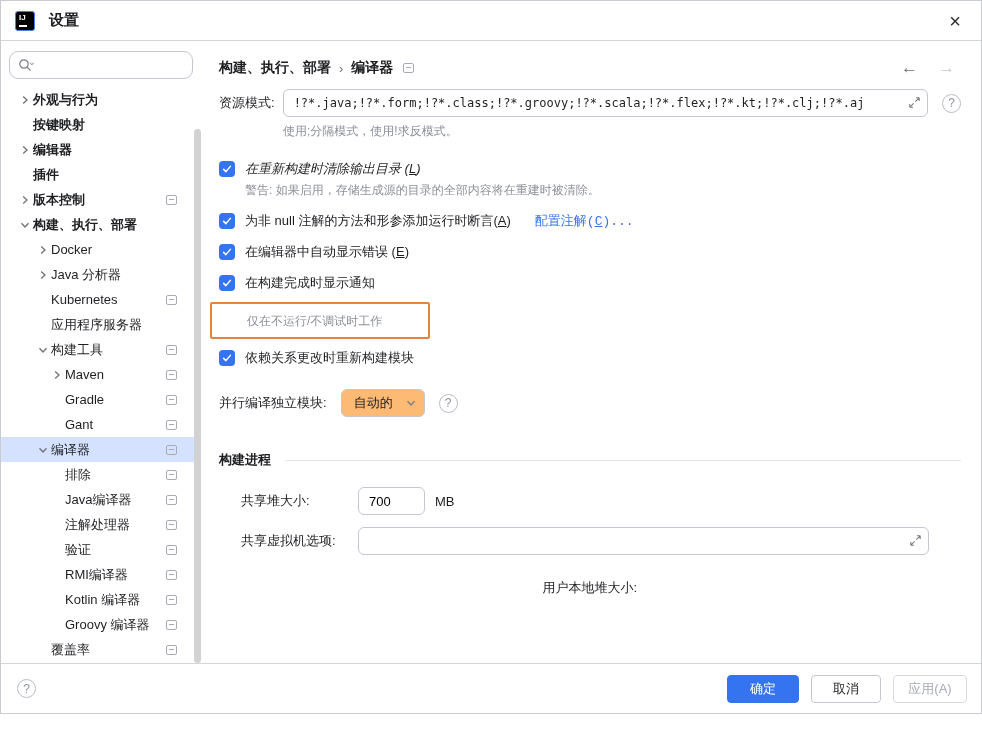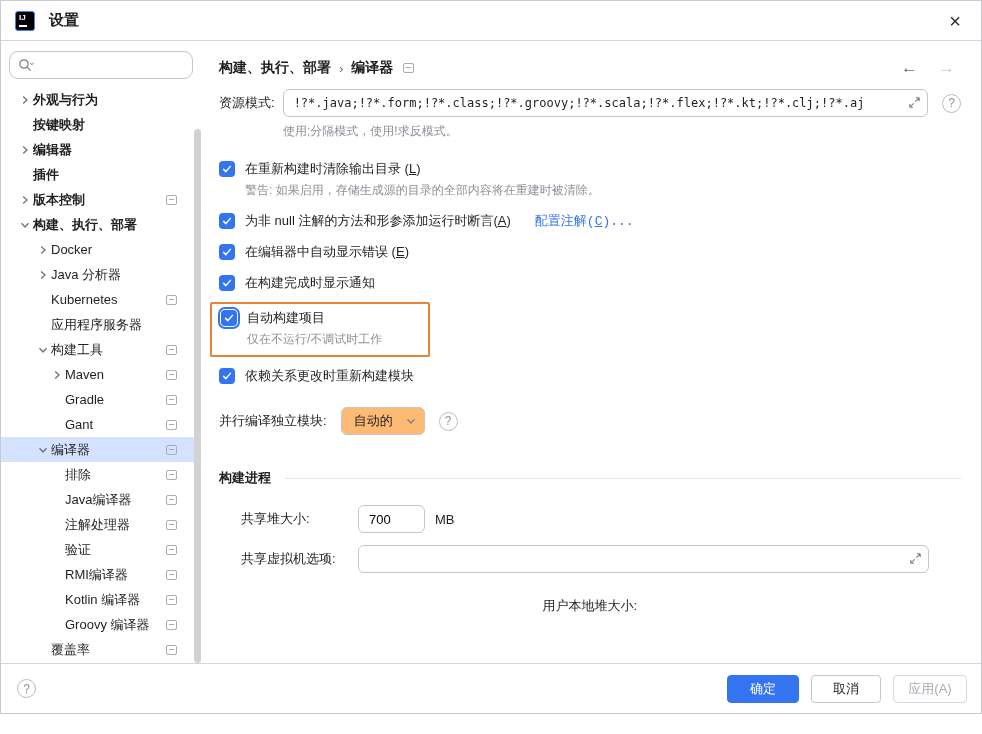--- a/index.html
+++ b/index.html
@@ -290,21 +290,21 @@
           <span class="expand-ic">
             <svg width="13" height="13" viewBox="0 0 13 13" fill="none" stroke="#7a7e87" stroke-width="1.1">
                 <path d="M7.3 5.7L11.2 1.8M11.2 1.8H8M11.2 1.8V5M5.7 7.3L1.8 11.2M1.8 11.2H5M1.8 11.2V8"></path>
               </svg>
           </span>
         </span>
         <span class="help-circ">?</span>
       </div>
       <div class="comment res-comment">使用;分隔模式，使用!求反模式。</div>
 
-      <div class="cb-row" style="margin-top:20px;">
+      <div class="cb-row" style="margin-top:20px;font-style:italic;">
         <span class="checkbox">
             <svg width="12" height="12" viewBox="0 0 16 16">
               <path d="M3.5 8.5l3 3 6-7" stroke="#fff" stroke-width="2" fill="none" stroke-linecap="round" stroke-linejoin="round"></path>
             </svg>
           </span>
         <span class="cb-label"><span>在重新构建时清除输出目录 (</span><span class="mn">L</span><span>)</span></span>
       </div>
       <div class="comment cb-comment">警告: 如果启用，存储生成源的目录的全部内容将在重建时被清除。</div>
 
       <div class="cb-row" style="margin-top:13px;">
@@ -329,28 +329,20 @@
       <div class="cb-row" style="margin-top:13px;">
         <span class="checkbox">
             <svg width="12" height="12" viewBox="0 0 16 16">
               <path d="M3.5 8.5l3 3 6-7" stroke="#fff" stroke-width="2" fill="none" stroke-linecap="round" stroke-linejoin="round"></path>
             </svg>
           </span>
         <span class="cb-label">在构建完成时显示通知</span>
       </div>
 
       <div class="hl-box">
-        <div class="cb-row">
-          <span class="checkbox focused">
-              <svg width="12" height="12" viewBox="0 0 16 16">
-                <path d="M3.5 8.5l3 3 6-7" stroke="#fff" stroke-width="2" fill="none" stroke-linecap="round" stroke-linejoin="round"></path>
-              </svg>
-            </span>
-          <span class="cb-label">自动构建项目</span>
-        </div>
         <div class="comment cb-comment">仅在不运行/不调试时工作</div>
       </div>
 
       <div class="cb-row" style="margin-top:10px;">
         <span class="checkbox">
             <svg width="12" height="12" viewBox="0 0 16 16">
               <path d="M3.5 8.5l3 3 6-7" stroke="#fff" stroke-width="2" fill="none" stroke-linecap="round" stroke-linejoin="round"></path>
             </svg>
           </span>
         <span class="cb-label">依赖关系更改时重新构建模块</span>

